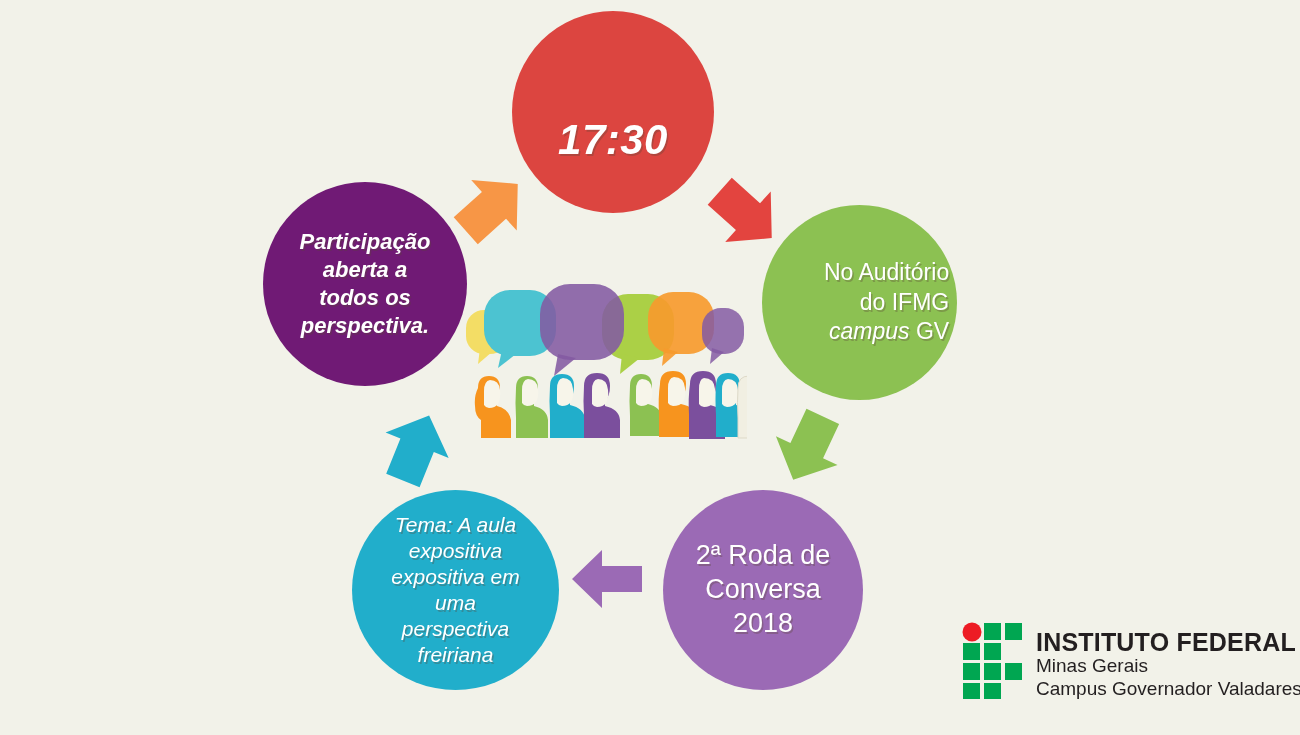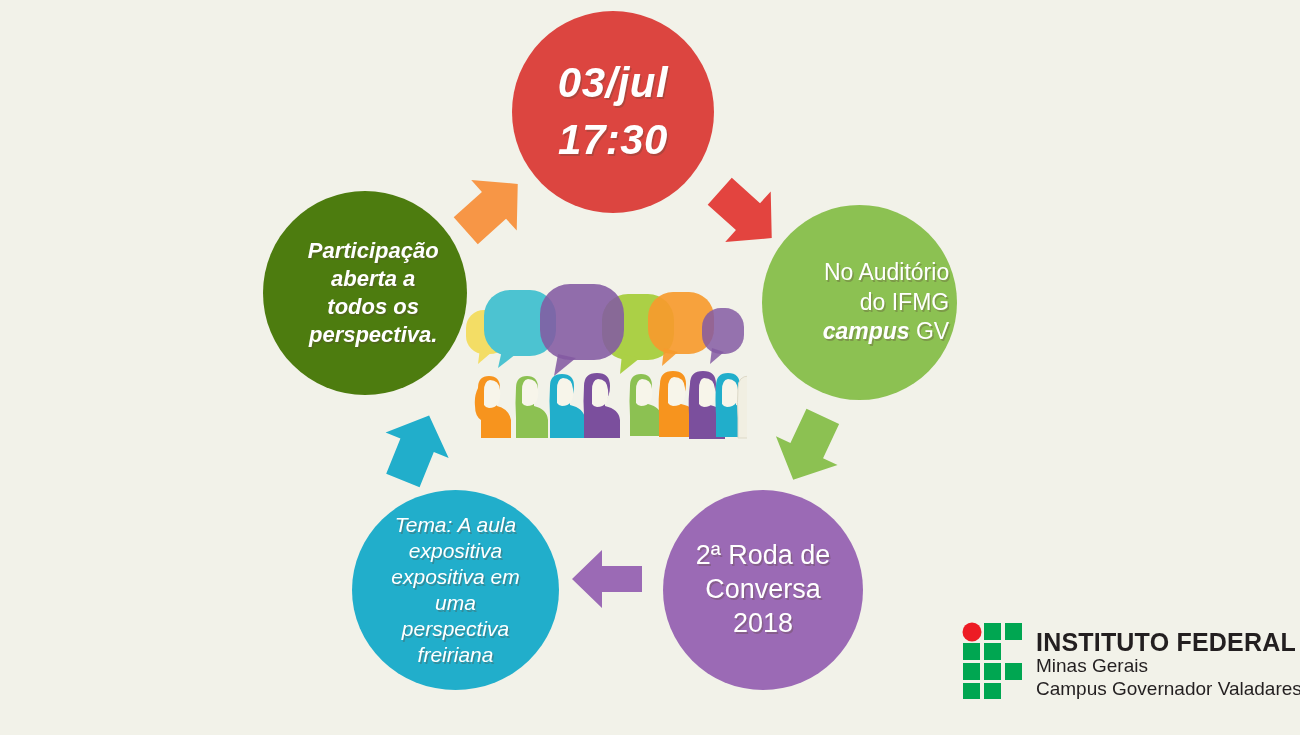--- a/index.html
+++ b/index.html
@@ -46,43 +46,42 @@
   }
   #circle-date .ctext {
     font-size: 42px;
     font-style: italic;
     font-weight: bold;
     letter-spacing: 0.5px;
     line-height: 1.35;
   }
 
   #circle-participation {
-    left: 263px; top: 191px;
+    left: 263px; top: 182px;
     width: 204px; height: 204px;
-    background: #4d7c0f;
-    justify-content: flex-end;
+    background: #701a75;
   }
   #circle-participation .ctext {
     font-size: 22px;
     font-style: italic;
     font-weight: bold;
     line-height: 1.28;
   }
 
   #circle-venue {
     left: 762px; top: 205px;
     width: 195px; height: 195px;
     background: #8cc152;
     text-align: right;
   }
   #circle-venue .ctext {
     font-size: 23px;
     line-height: 1.3;
   }
-  #circle-venue .it { font-style: italic; font-weight: bold; }
+  #circle-venue .it { font-style: italic; }
 
   #circle-event {
     left: 663px; top: 490px;
     width: 200px; height: 200px;
     background: #9b6ab5;
   }
   #circle-event .ctext {
     font-size: 27px;
     line-height: 1.25;
   }
@@ -155,21 +154,21 @@
     white-space: nowrap;
   }
 </style>
 </head>
 <body>
 
 <div id="poster">
 
   <div class="circle" id="circle-date">
     <span class="ctext">
-      <span>03/jul</span><br>
+      <br>
       <span>17:30</span>
     </span>
   </div>
 
   <div class="circle" id="circle-participation">
     <span class="ctext">
       <span>Participação</span><br>
       <span>aberta a</span><br>
       <span>todos os</span><br>
       <span>perspectiva.</span>

